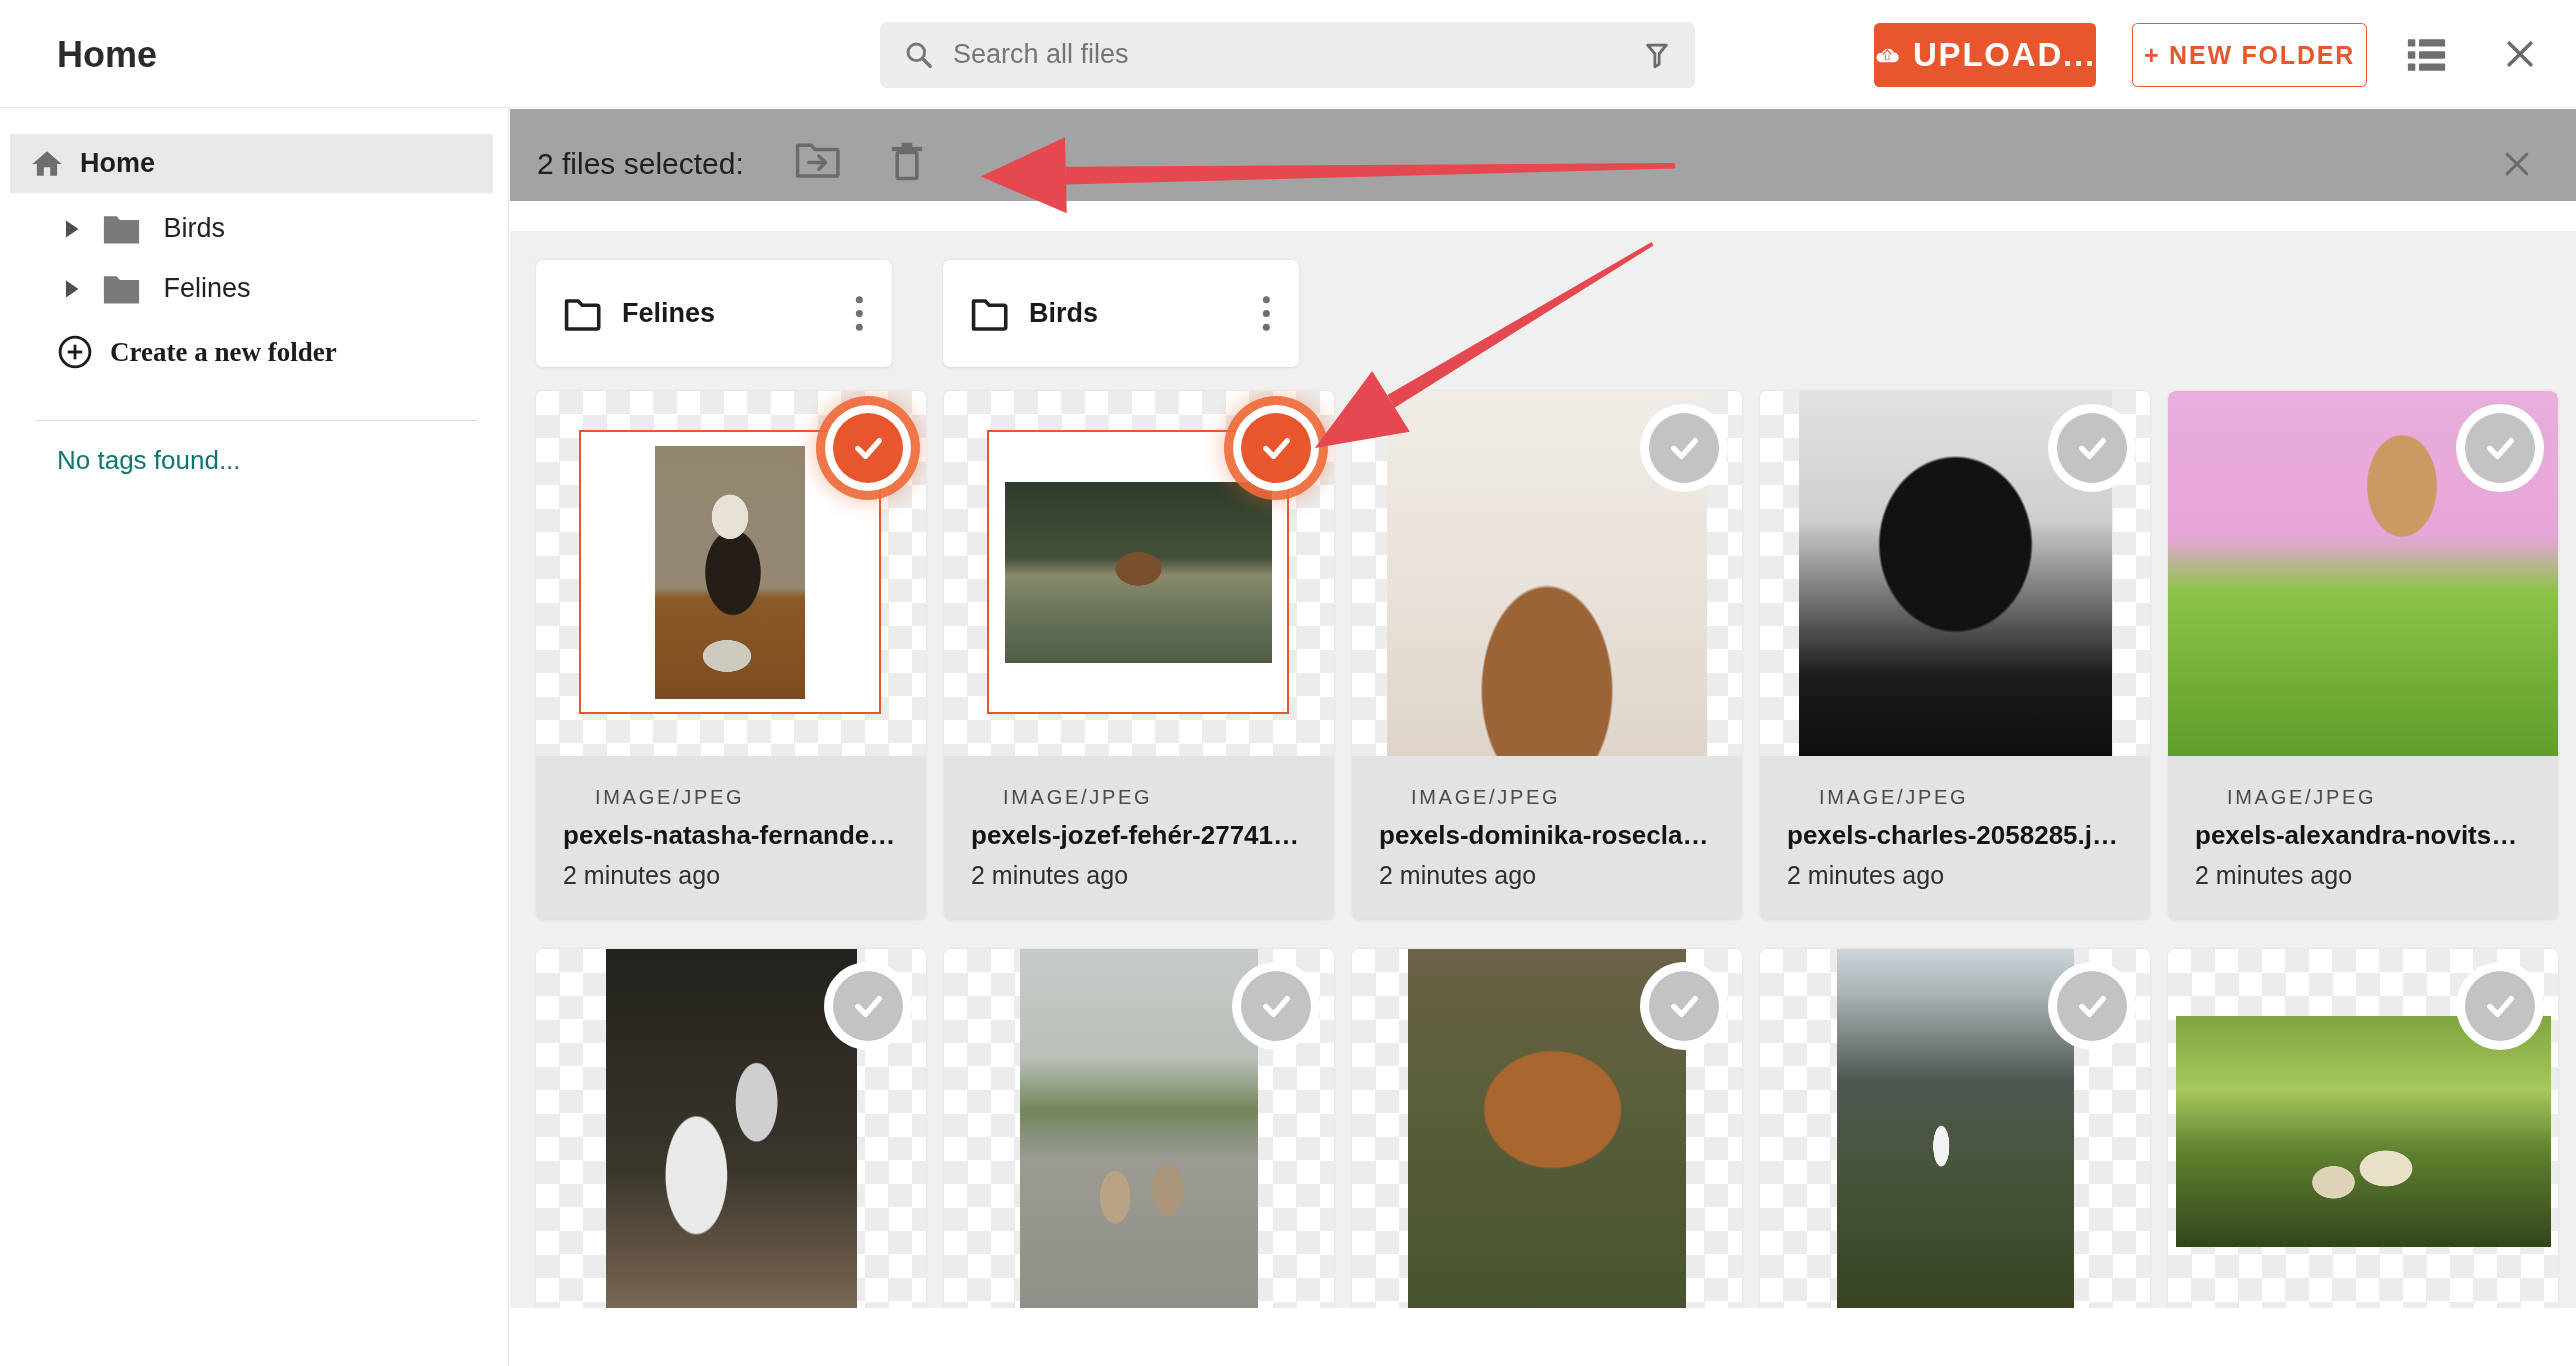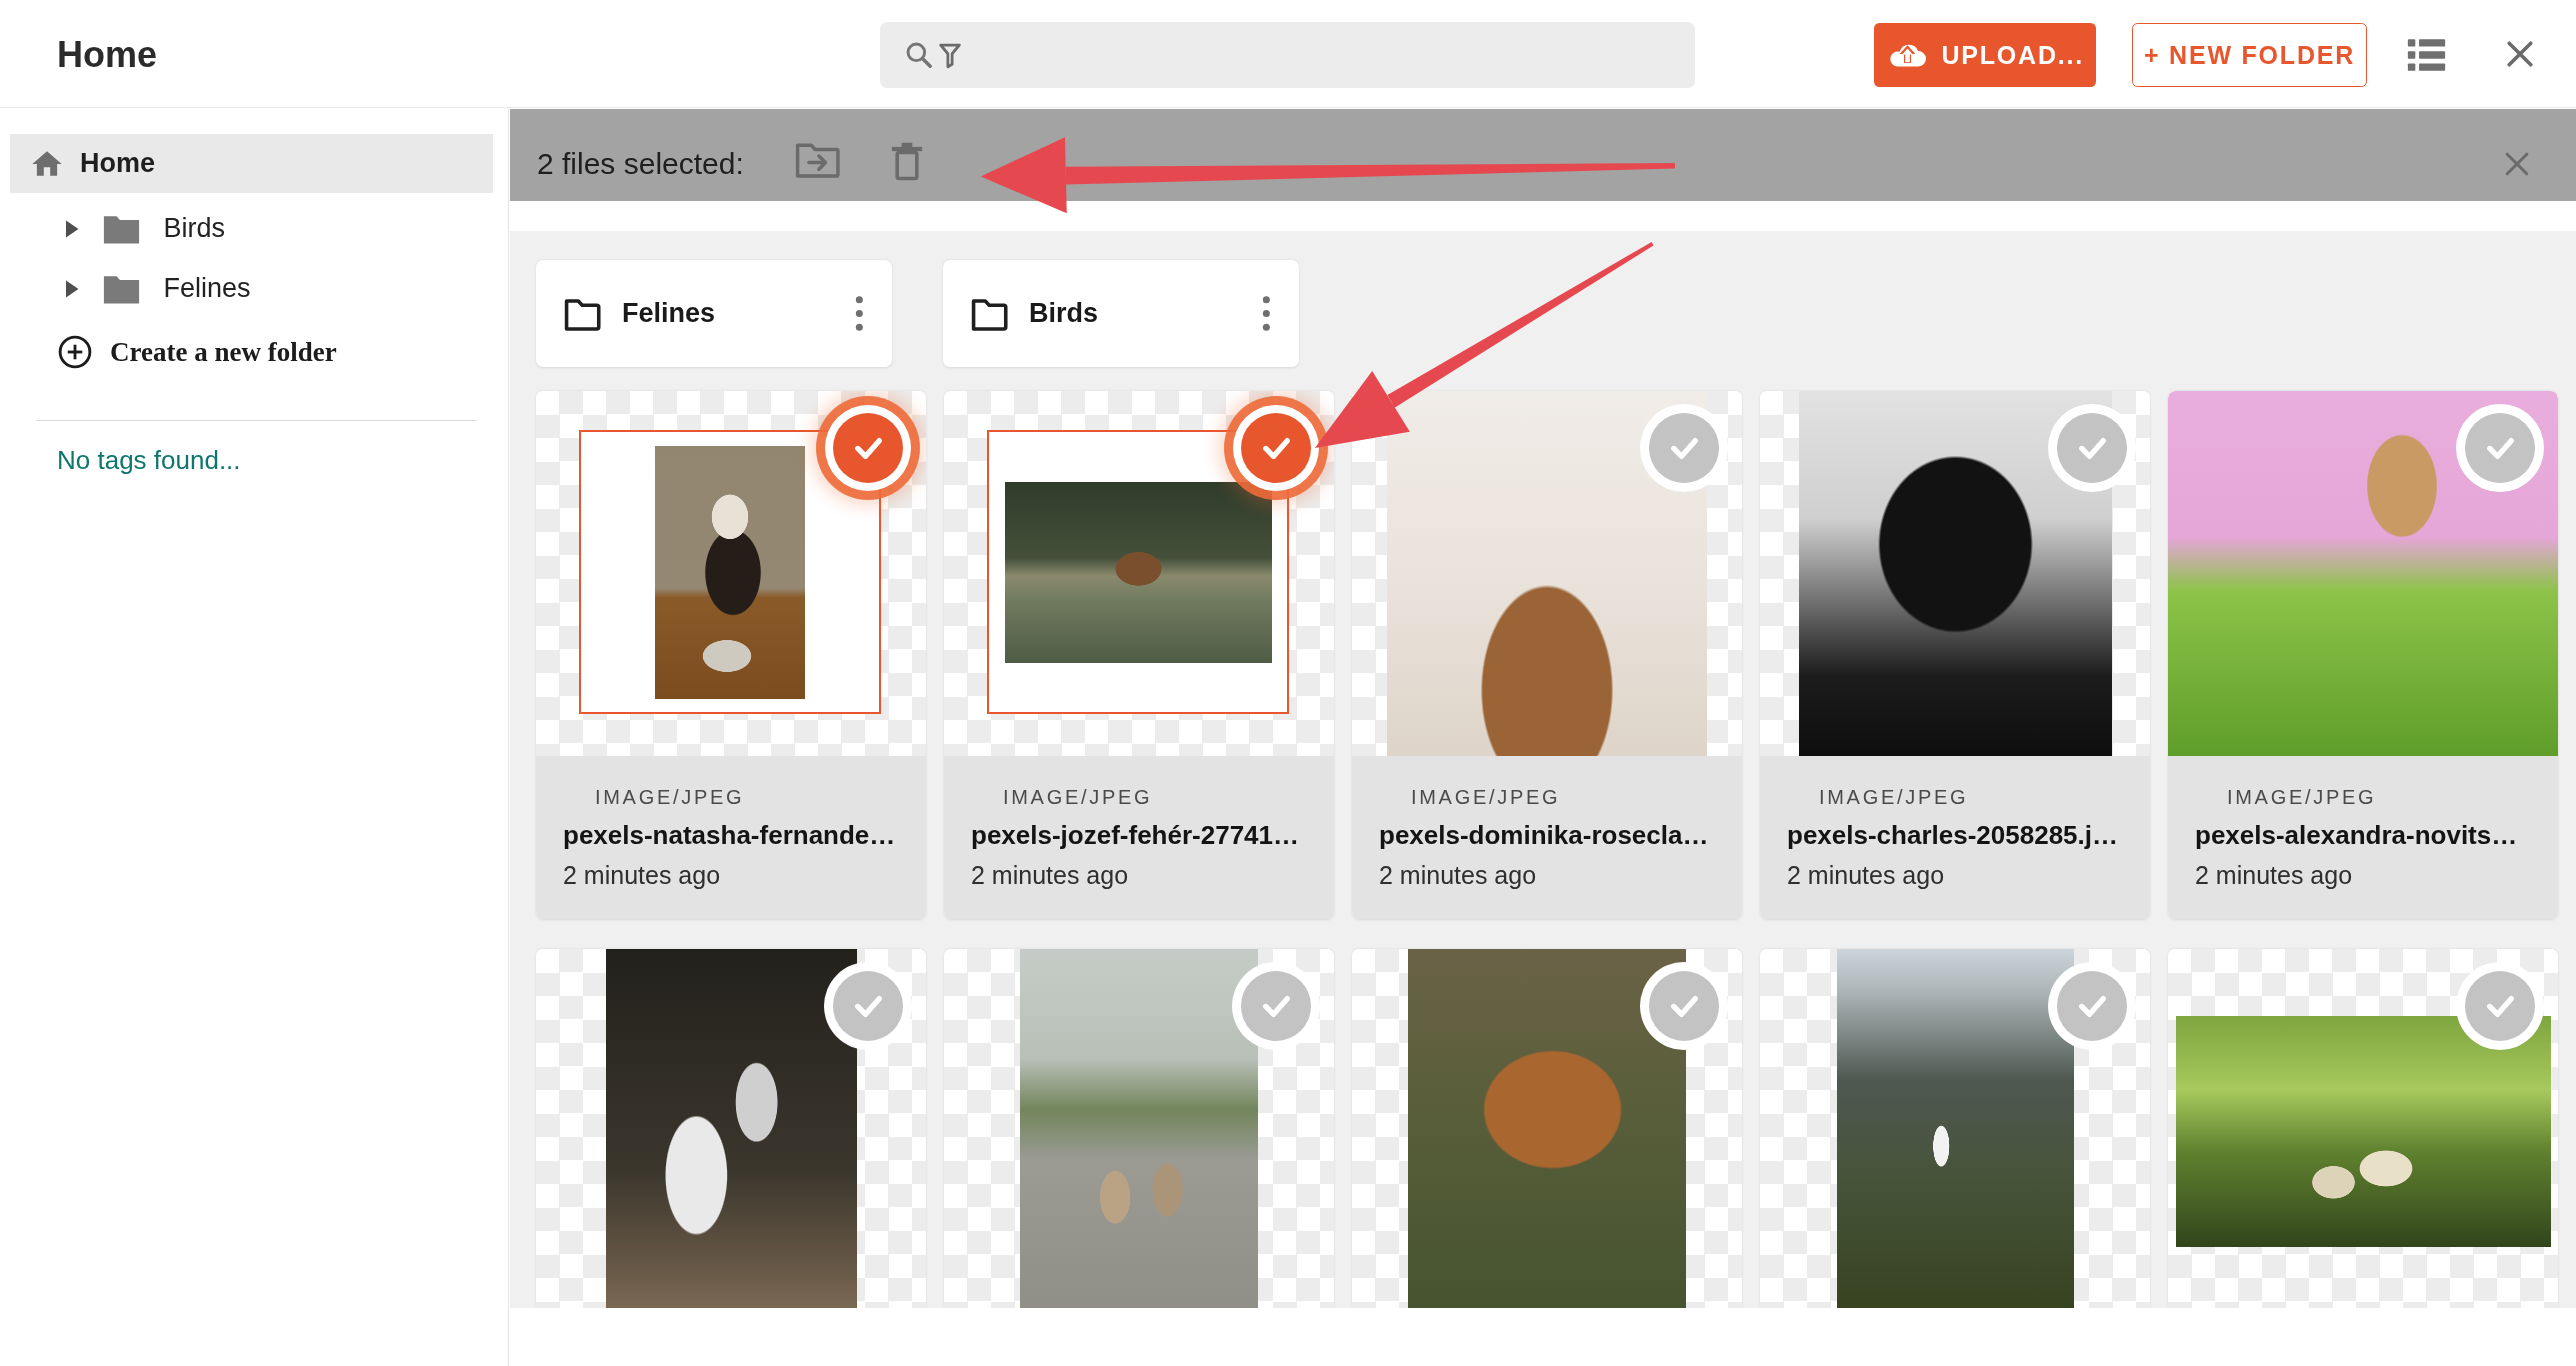--- a/index.html
+++ b/index.html
@@ -10,21 +10,21 @@
   .topbar { position:absolute; left:0; top:0; width:2576px; height:108px; background:#fff;
             border-bottom:0.9px solid #e9e9e9; z-index:5; }
   .page-title { position:absolute; left:57px; top:34px; font-size:36px; font-weight:600; color:#2b2b2b; }
   .searchbar { position:absolute; left:880px; top:21.5px; width:815px; height:66px; background:#ececec;
                border-radius:7.2px; display:flex; align-items:center; padding:0 23px; }
   .searchbar svg { flex:0 0 auto; }
   .searchbar input { flex:1; border:none; outline:none; background:transparent; font-size:27px;
                      color:#444; margin-left:18px; font-family:inherit; }
   .searchbar input::placeholder { color:#757575; opacity:1; }
   .btn-upload { position:absolute; right:480px; top:23px; width:222px; height:64px; background:#e8562d;
-                border:none; border-radius:5.4px; color:#fff; font-size:25px; letter-spacing:1.8px;
+                border:none; border-radius:5.4px; color:#fff; font-size:33px; letter-spacing:1.8px;
                 display:flex; align-items:center; justify-content:center; gap:12.5px; cursor:pointer;
                 font-family:inherit; font-weight:600; }
   .btn-newfolder { position:absolute; right:209px; top:23px; width:235px; height:64px; background:#fff;
                    border:1.8px solid #e8562d; border-radius:5.4px; color:#e8562d; font-size:25px;
                    letter-spacing:1.8px; display:flex; align-items:center; justify-content:center;
                    cursor:pointer; font-family:inherit; font-weight:600; }
   .icon-btn { position:absolute; top:36px; background:none; border:none; cursor:pointer; padding:0; }
   .btn-listview { right:129px; }
   .btn-close-main { right:38px; }
 
@@ -156,20 +156,21 @@
 <div class="app">
 
   <div class="topbar">
     <div class="page-title">Home</div>
 
     <div class="searchbar">
       <svg width="32" height="32" viewBox="0 0 24 24">
         <circle cx="10" cy="10" r="6.2" fill="none" stroke="#757575" stroke-width="2.2"></circle>
         <line x1="14.8" y1="14.8" x2="20.4" y2="20.4" stroke="#757575" stroke-width="2.6" stroke-linecap="round"></line>
       </svg>
+      <input type="text" value="" placeholder="Search all files" style="">
       <svg width="30" height="30" viewBox="0 0 24 24">
         <path d="M4.5 4 h15 l-5.8 7 V19.4 l-3.4 2.1 V11 Z" fill="none" stroke="#6b6b6b" stroke-width="2.2" stroke-linejoin="round"></path>
       </svg>
     </div>
 
     <button class="btn-upload">
       <svg width="43" height="30" viewBox="0 0 48 34">
         <path d="M13 30 a8.5 8.5 0 1 1 2.2-16.7 A11 11 0 0 1 36 12.6 A7.6 7.6 0 0 1 36.5 30 Z" fill="#ffffff"></path>
         <path d="M24 6 l9 10 h-5 v10 h-8 V16 h-5 Z" fill="#e8562d"></path>
         <path d="M24 9.5 l6 6.8 h-3.4 v9 h-5.2 v-9 H18 Z" fill="#ffffff"></path>

